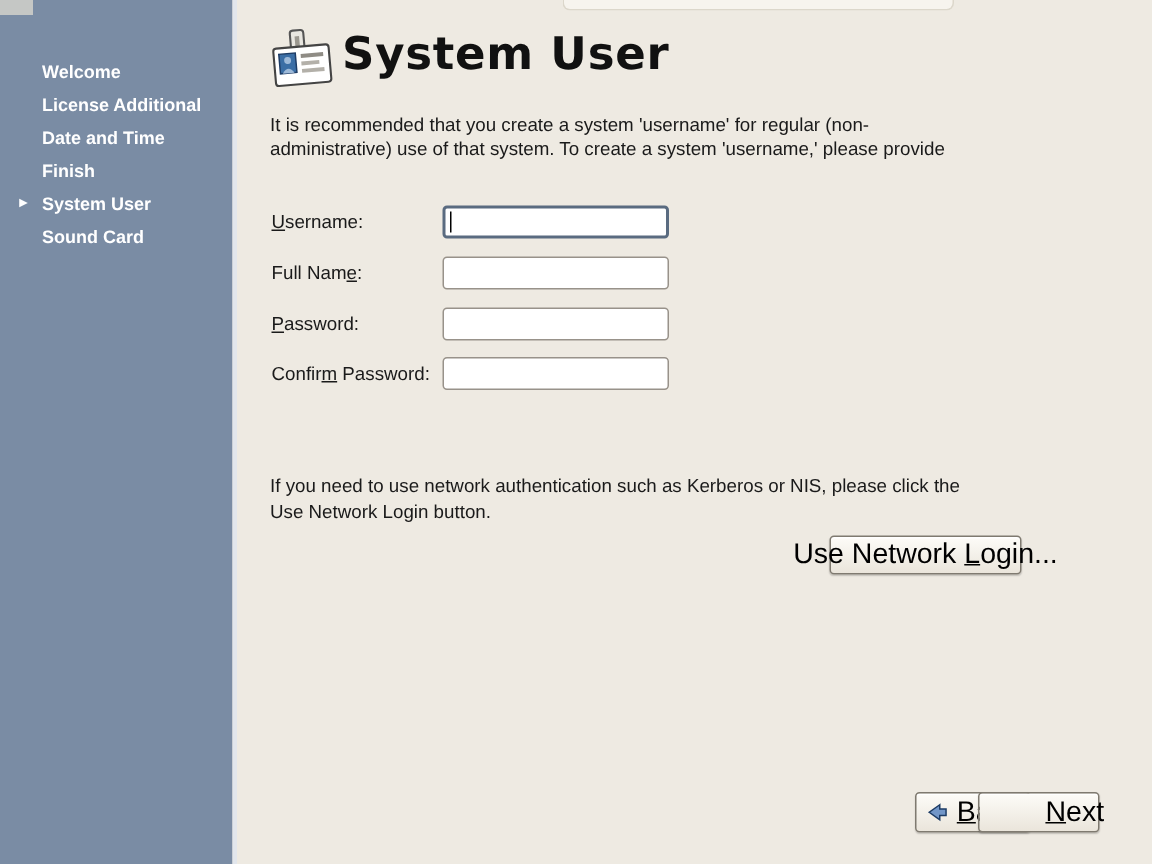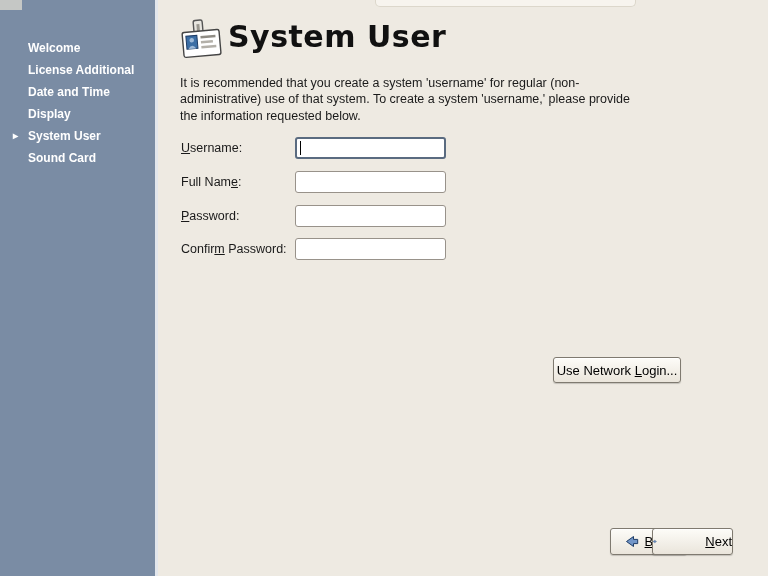--- a/index.html
+++ b/index.html
@@ -38,38 +38,38 @@
   .form-row input { position:absolute; left:115px; top:0; width:151px; height:22px;
                     border:1px solid #98928a; border-radius:3px; background:#ffffff;
                     font-size:12.5px; padding:0 4px; outline:none; }
   .form-row input.focused { border:2px solid #5a6b80; }
   .caret { position:absolute; left:120px; top:4px; width:1px; height:14px; background:#000; }
   .mn { text-decoration:underline; }
 
   
   .btn { position:absolute; display:flex; align-items:center; justify-content:center; gap:6px;
          background:linear-gradient(to bottom, #fdfcf8, #eae5db);
-         border:1px solid #7f7a70; border-radius:3px; font-size:13px; color:#000;
+         border:1px solid #7f7a70; border-radius:3px; font-size:19px; color:#000;
          box-shadow:0 1px 1px rgba(0,0,0,0.18), inset 0 1px 0 #ffffff; cursor:default; white-space:nowrap; }
   .btn-network { left:553px; top:357px; width:128px; height:26px; }
   .btn-back { left:562px; top:528px; width:77px; height:27px;margin-left:48px; }
   .btn-next { left:652px; top:528px; width:81px; height:27px;gap:48px; }
   .btn svg { display:block; }
 </style>
 </head>
 <body>
 
 <div class="screen">
 
   <div class="sidebar">
     <div class="steps">
       <div class="step"><span>Welcome</span></div>
       <div class="step"><span>License Additional</span></div>
       <div class="step"><span>Date and Time</span></div>
-      <div class="step"><span>Display</span></div>
+      <div class="step"><span>Finish</span></div>
       <div class="step">
         <span class="arrow">▸</span>
         <span>System User</span>
       </div>
       <div class="step"><span>Sound Card</span></div>
     </div>
   </div>
   <div class="sidebar-divider"></div>
   <div class="corner-block"></div>
   <div class="top-strip"></div>
@@ -85,41 +85,44 @@
       <rect x="24" y="21" width="15" height="2.6" fill="#8f8c85"></rect>
       <rect x="24" y="26" width="12" height="2.6" fill="#b3b0a9"></rect>
       <rect x="24" y="31" width="15" height="2.6" fill="#b3b0a9"></rect>
     </g>
   </svg>
   <div class="page-title">System User</div>
 
   <div class="intro">
     <div>It is recommended that you create a system 'username' for regular (non-</div>
     <div>administrative) use of that system. To create a system 'username,' please provide</div>
-    <div>the information requested below.</div>
   </div>
 
   <div class="form-row" style="top:137px">
     <span class="flabel"><span class="mn">U</span><span>sername:</span></span>
     <input class="focused" type="text" value="" style="">
     <div class="caret"></div>
   </div>
   <div class="form-row" style="top:171px">
     <span class="flabel"><span>Full Nam</span><span class="mn">e</span><span>:</span></span>
     <input type="text" value="" style="">
   </div>
   <div class="form-row" style="top:205px">
     <span class="flabel"><span class="mn">P</span><span>assword:</span></span>
     <input type="password" value="" style="">
   </div>
   <div class="form-row" style="top:238px">
     <span class="flabel"><span>Confir</span><span class="mn">m</span><span> Password:</span></span>
     <input type="password" value="" style="">
   </div>
 
+  <div class="net-text">
+    <div>If you need to use network authentication such as Kerberos or NIS, please click the</div>
+    <div>Use Network Login button.</div>
+  </div>
 
   <div class="btn btn-network">
     <span><span>Use Network </span><span class="mn">L</span><span>ogin...</span></span>
   </div>
 
   <div class="btn btn-back">
     <svg width="15" height="13" viewBox="0 0 15 13">
       <path d="M9.5 1.5 L2.5 6.5 L9.5 11.5 L9.5 8.6 L13.7 8.6 L13.7 4.4 L9.5 4.4 Z" fill="#7296c8" stroke="#1d3c66" stroke-width="1"></path>
     </svg>
     <span><span class="mn">B</span><span>ack</span></span>

